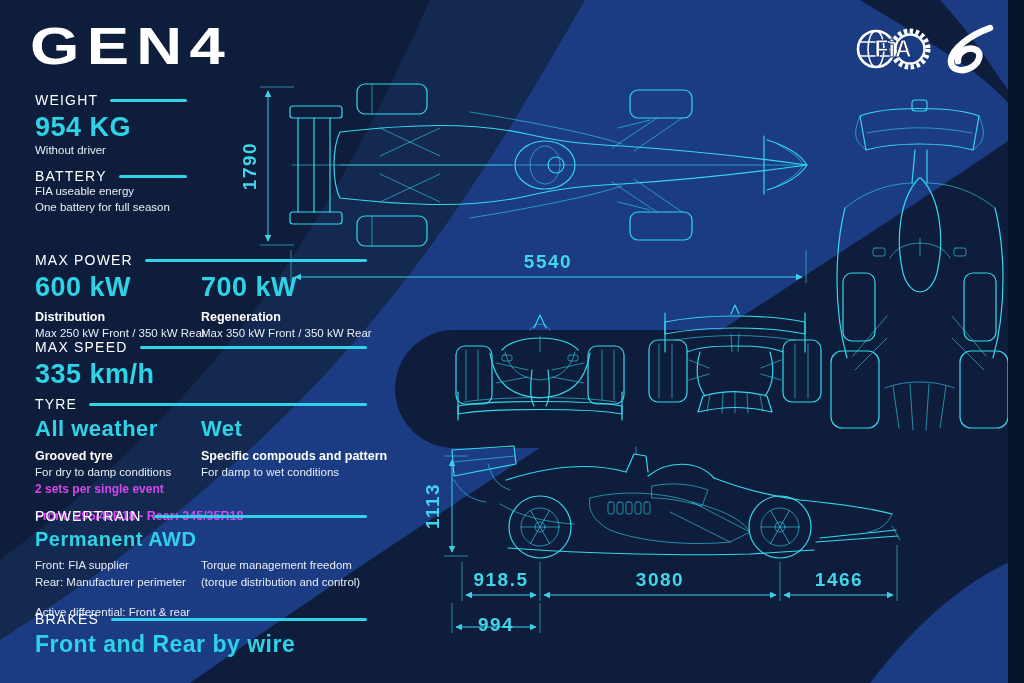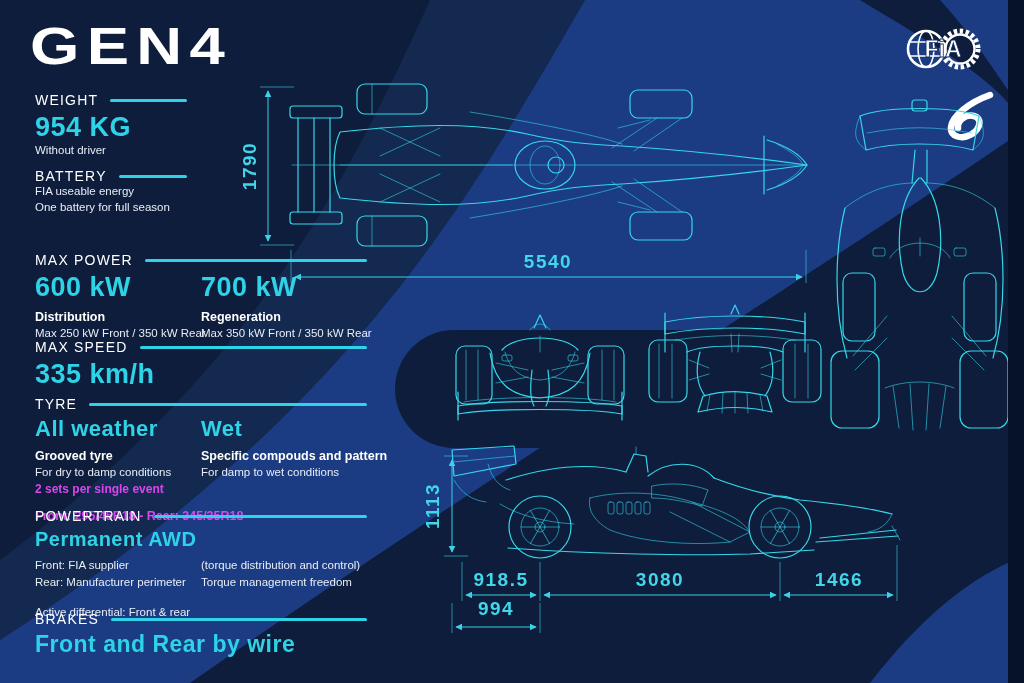--- a/index.html
+++ b/index.html
@@ -10,21 +10,21 @@
     -webkit-font-smoothing:antialiased;
   }
   svg{display:block}
   .bg{position:absolute;left:0;top:0;}
   
   .gen4-logo{
     position:absolute;left:30px;top:20px;
     color:#ffffff;font-size:52px;font-weight:800;letter-spacing:6px;
     transform:scaleX(1.22);transform-origin:left center;line-height:1;
   }
-  .logo-row{position:absolute;right:14px;top:20px;display:flex;align-items:flex-end;gap:12px;flex-direction:column;}
+  .logo-row{position:absolute;right:14px;top:20px;display:flex;align-items:center;gap:0;}
   
   .spec{position:absolute;left:35px;color:#eef2f9;}
   .label-row{display:flex;align-items:center;gap:12px;}
   .label{color:#ffffff;font-size:14px;letter-spacing:1.2px;font-weight:400;white-space:nowrap;}
   .rule{height:3px;background:#2ed3e7;flex:1;border-radius:2px;}
   .w-short{width:152px;} .w-long{width:332px;}
   .value{color:#2ed3e7;font-weight:700;font-size:27px;letter-spacing:0.5px;margin-top:4px;white-space:nowrap;}
   .value.md{font-size:22px;} .value.sm{font-size:20px;} .value.brk{font-size:23px;}
   .note{font-size:11.5px;color:#e7edf6;line-height:1.3;white-space:nowrap;}
   .subtitle{font-size:12.5px;font-weight:700;color:#ffffff;margin-top:7px;white-space:nowrap;}
@@ -145,22 +145,22 @@
       <span class="label">POWERTRAIN</span>
       <span class="rule"></span>
     </div>
     <div class="value sm">Permanent AWD</div>
     <div class="cols" style="margin-top:5px;">
       <div class="col1">
         <div class="subnote">Front: FIA supplier</div>
         <div class="subnote">Rear: Manufacturer perimeter</div>
       </div>
       <div class="col2">
+        <div class="subnote">Torque management freedom</div>
         <div class="subnote">(torque distribution and control)</div>
-        <div class="subnote">Torque management freedom</div>
       </div>
     </div>
     <div class="subnote" style="margin-top:15px;">Active differential: Front &amp; rear</div>
   </div>
 
   <div class="spec" style="top:611px;">
     <div class="label-row w-long">
       <span class="label">BRAKES</span>
       <span class="rule"></span>
     </div>
@@ -396,15 +396,15 @@
     <line class="extline" x1="540" y1="603" x2="540" y2="633"></line>
     <line class="dimline" x1="456" y1="627" x2="536" y2="627" marker-start="url(#arr)" marker-end="url(#arr)"></line>
   </svg>
 
   <span class="dim rot" style="left:250px;top:166px;">1790</span>
   <span class="dim" style="left:548px;top:262px;">5540</span>
   <span class="dim rot" style="left:433px;top:506px;">1113</span>
   <span class="dim" style="left:501px;top:580px;">918.5</span>
   <span class="dim" style="left:660px;top:580px;">3080</span>
   <span class="dim" style="left:839px;top:580px;">1466</span>
-  <span class="dim" style="left:496px;top:609px;">994</span>
+  <span class="dim" style="left:496px;top:625px;">994</span>
 
 </div>
 
 </body></html>

